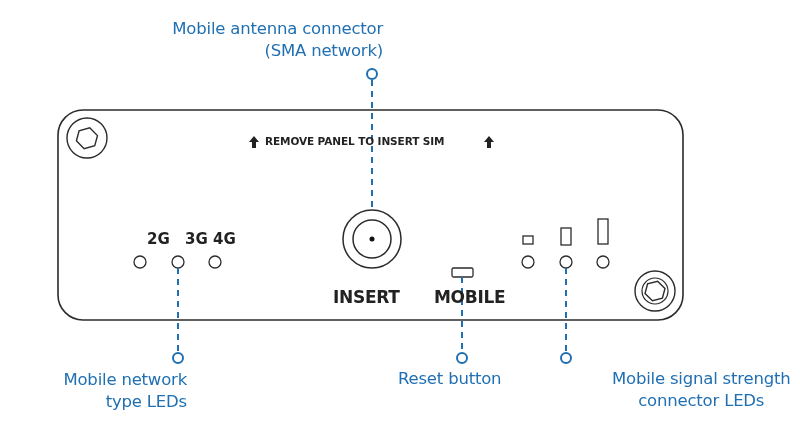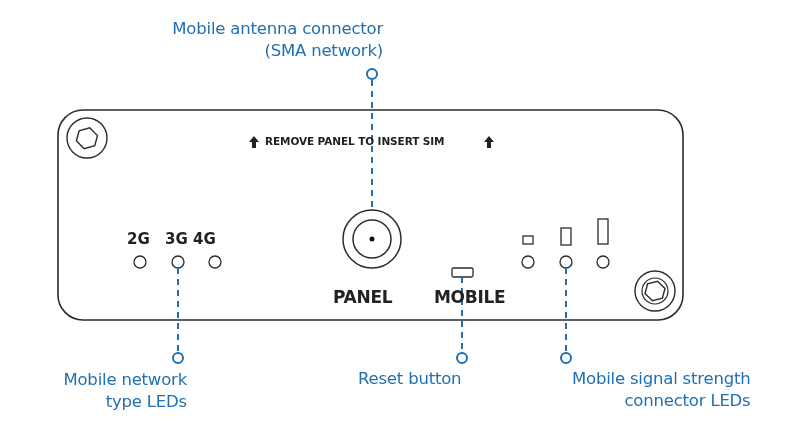--- a/index.html
+++ b/index.html
@@ -1,23 +1,23 @@
 <!DOCTYPE html>
 <html><head>
   <meta charset="utf-8">
   <style>
     html, body { margin: 0; padding: 0; background: #ffffff; }
     body { width: 800px; height: 436px; position: relative; overflow: hidden; font-family: "DejaVu Sans", "Liberation Sans", sans-serif; }
     #diagram { position: absolute; left: 0; top: 0; width: 800px; height: 436px; }
     .callout { position: absolute; color: #1f6fb2; font-family: "DejaVu Sans", sans-serif; font-size: 16.5px; font-weight: normal; line-height: 22px; white-space: nowrap; letter-spacing: -0.2px; }
     .callout.right { text-align: right; }
-    .callout.left { text-align: right; }
+    .callout.left { text-align: center; margin-left: 40px; }
     .panel-text { position: absolute; color: #222; font-family: "DejaVu Sans", sans-serif; font-weight: bold; white-space: nowrap; }
     .sim-note { font-size: 10.5px; letter-spacing: -0.1px; }
-    .net-label { font-size: 15px; }
+    .net-label { font-size: 15px; margin-left: 20px; }
     .big-label { font-size: 17px; letter-spacing: -0.3px; }
   </style>
 </head>
 <body>
 
 <svg id="diagram" width="800" height="436" viewBox="0 0 800 436" xmlns="http://www.w3.org/2000/svg">
 
   <rect x="58" y="110" width="625" height="210" rx="25" ry="25" fill="none" stroke="#2b2b2b" stroke-width="1.6"></rect>
 
   <g>
@@ -72,21 +72,21 @@
     <circle cx="566" cy="358" r="5"></circle>
   </g>
 </svg>
 
 <div class="panel-text sim-note" style="left:265px; top:135px;">REMOVE PANEL TO INSERT SIM</div>
 
 <div class="panel-text net-label" style="left:127px; top:230px;">2G</div>
 <div class="panel-text net-label" style="left:165px; top:230px;">3G</div>
 <div class="panel-text net-label" style="left:193px; top:230px;">4G</div>
 
-<div class="panel-text big-label" style="left:333px; top:287px;">PANEL</div>
+<div class="panel-text big-label" style="left:333px; top:287px;">INSERT</div>
 <div class="panel-text big-label" style="left:434px; top:287px;">MOBILE</div>
 
 <div class="callout right" style="right:417px; top:18px;">
   <div>Mobile antenna connector</div>
   <div>(SMA network)</div>
 </div>
 
 <div class="callout right" style="right:613px; top:369px;">
   <div>Mobile network</div>
   <div>type LEDs</div>

